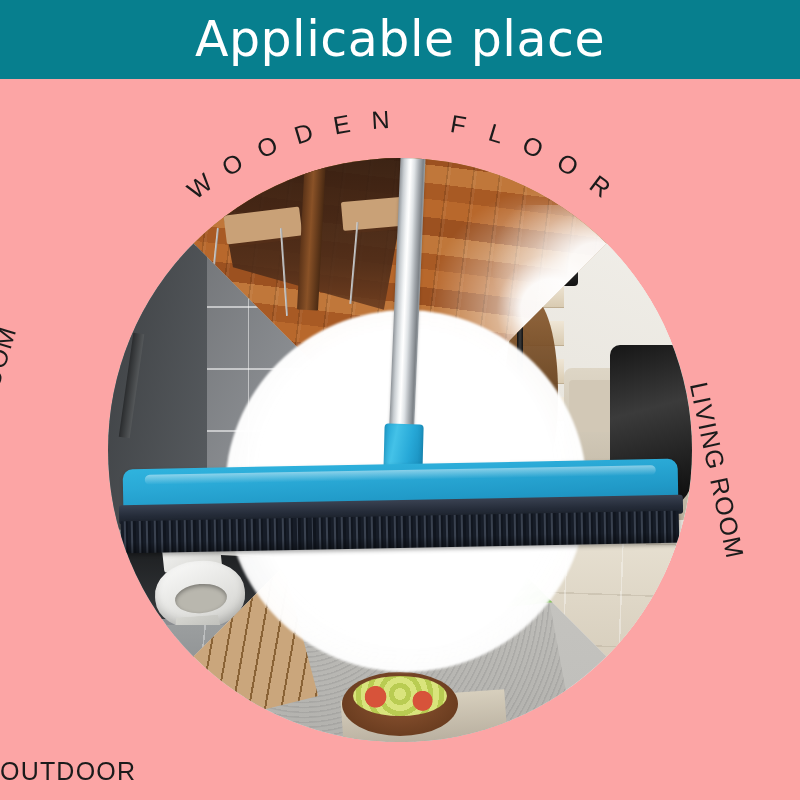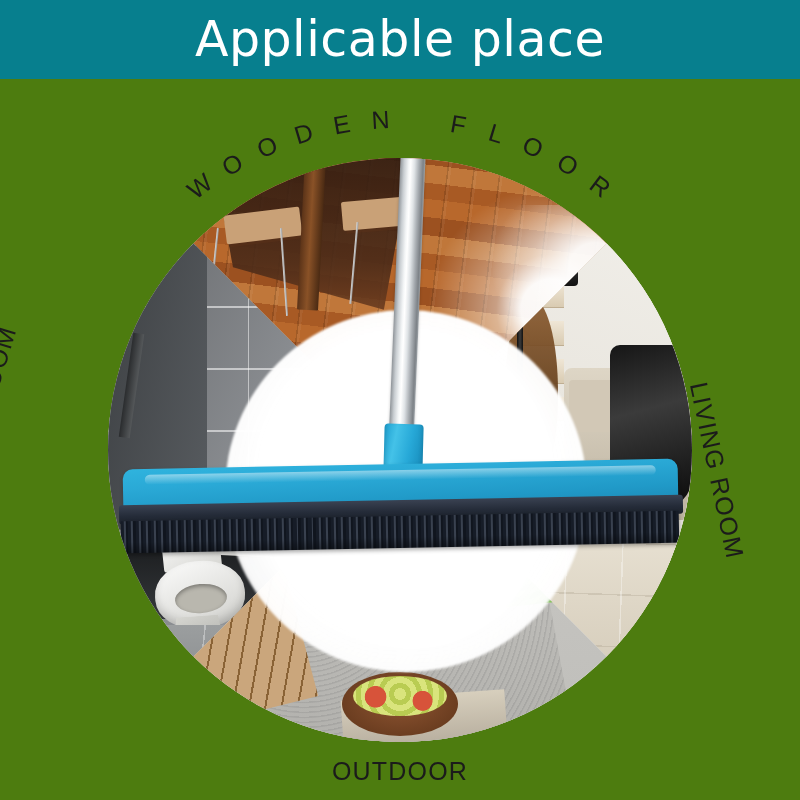--- a/index.html
+++ b/index.html
@@ -1,21 +1,21 @@
 <!DOCTYPE html>
 <html><head>
 <meta charset="utf-8">
 <title>Applicable place</title>
 <style>
   html,body{margin:0;padding:0;background:#ffffff;}
   body{
     width:800px;height:800px;overflow:hidden;position:relative;
     font-family:"Liberation Sans","DejaVu Sans",sans-serif;
   }
-  #stage{position:absolute;left:0;top:0;width:800px;height:800px;background:#4d7c0f;}
+  #stage{position:absolute;left:0;top:0;width:800px;height:800px;background:#fca5a5;}
 
   
   .banner{
     position:absolute;left:0;top:0;width:800px;height:79px;
     background:#077f8e;
     display:flex;align-items:center;justify-content:center;
   }
   .banner-title{
     color:#ffffff;font-size:49px;line-height:1;font-weight:400;
     letter-spacing:.5px;white-space:nowrap;
@@ -346,21 +346,21 @@
     color:#1b1b1b;font-size:25px;font-weight:400;letter-spacing:1.2px;
     white-space:nowrap;
   }
   .lbl-bathroom{
     left:-36px;top:458px;transform:rotate(-73deg);transform-origin:left center;
   }
   .lbl-living{
     left:698px;top:368px;transform:rotate(78deg);transform-origin:left center;
   }
   .lbl-outdoor{
-    left:0;top:757px;width:800px;text-align:center;
+    left:0;top:757px;width:800px;
   }
 
   
   .arc{
     position:absolute;left:400px;top:452px;width:0;height:0;
   }
   .arc span{
     position:absolute;left:0;top:0;
     font-family:"Liberation Sans","DejaVu Sans",sans-serif;
     font-size:25px;color:#1b1b1b;letter-spacing:0;

